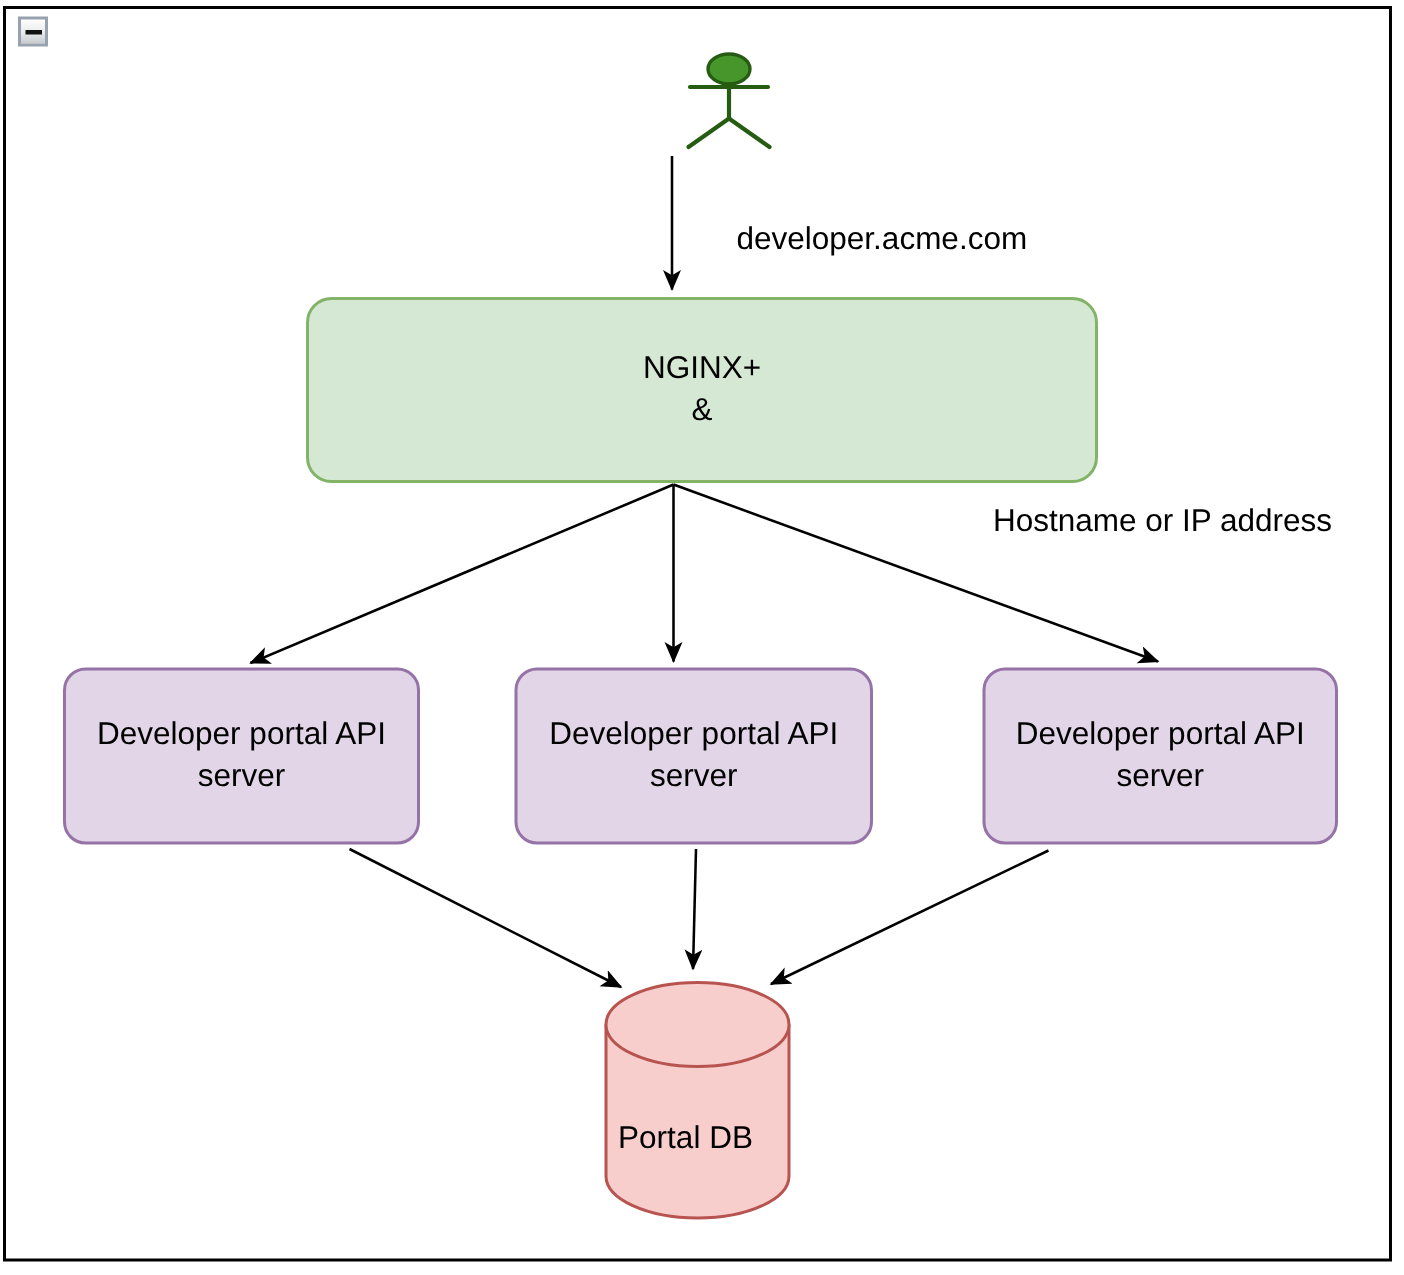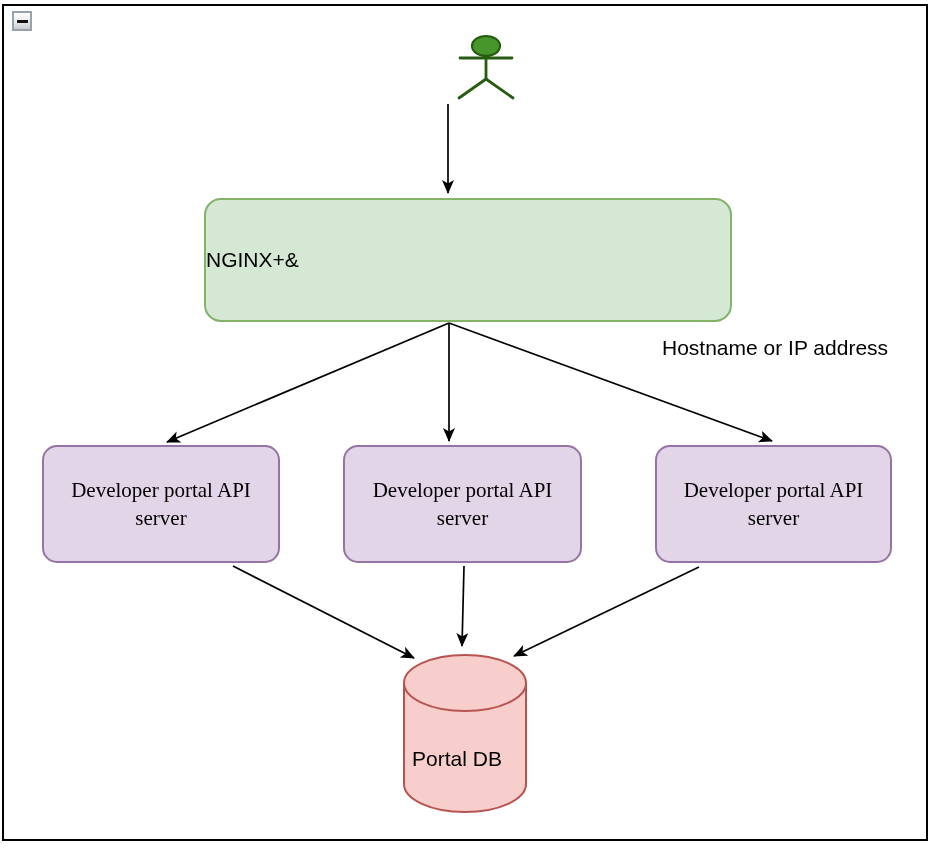--- a/index.html
+++ b/index.html
@@ -51,22 +51,23 @@
   svg.diagram-layer {
     position: absolute;
     left: 0;
     top: 0;
     z-index: 1;
   }
   .node {
     position: absolute;
     box-sizing: border-box;
     display: flex;
-    flex-direction: row;
+    flex-direction: column;
     align-items: center;
+    justify-content: center;
     text-align: center;
     font-size: 21px;
     line-height: 28px;
     z-index: 2;
     cursor: default;
   }
   .node.gateway {
     left: 204px;
     top: 198px;
     width: 528px;
@@ -75,21 +76,20 @@
     border: 2px solid #82b366;
     border-radius: 17px;
   }
   .node.api {
     width: 238px;
     height: 118px;
     background: #e1d5e7;
     border: 2px solid #9673a6;
     border-radius: 15px;
     padding: 0 8px;
-    font-family: Liberation Serif, serif;
   }
   .node.api.api-1 { left: 42px;  top: 445px; }
   .node.api.api-2 { left: 343px; top: 445px; width: 239px; }
   .node.api.api-3 { left: 655px; top: 445px; width: 237px; }
   .gateway .line { white-space: nowrap; }
   .free-label {
     position: absolute;
     font-size: 21px;
     white-space: nowrap;
     z-index: 3;
@@ -154,17 +154,18 @@
   <div class="node api api-1">
     <div>Developer portal API server</div>
   </div>
   <div class="node api api-2">
     <div>Developer portal API server</div>
   </div>
   <div class="node api api-3">
     <div>Developer portal API server</div>
   </div>
 
+  <div class="free-label label-request-host">developer.acme.com</div>
   <div class="free-label label-routing">Hostname or IP address</div>
 
   <div class="label-database">Portal DB</div>
 
 </div>
 
 </body></html>

